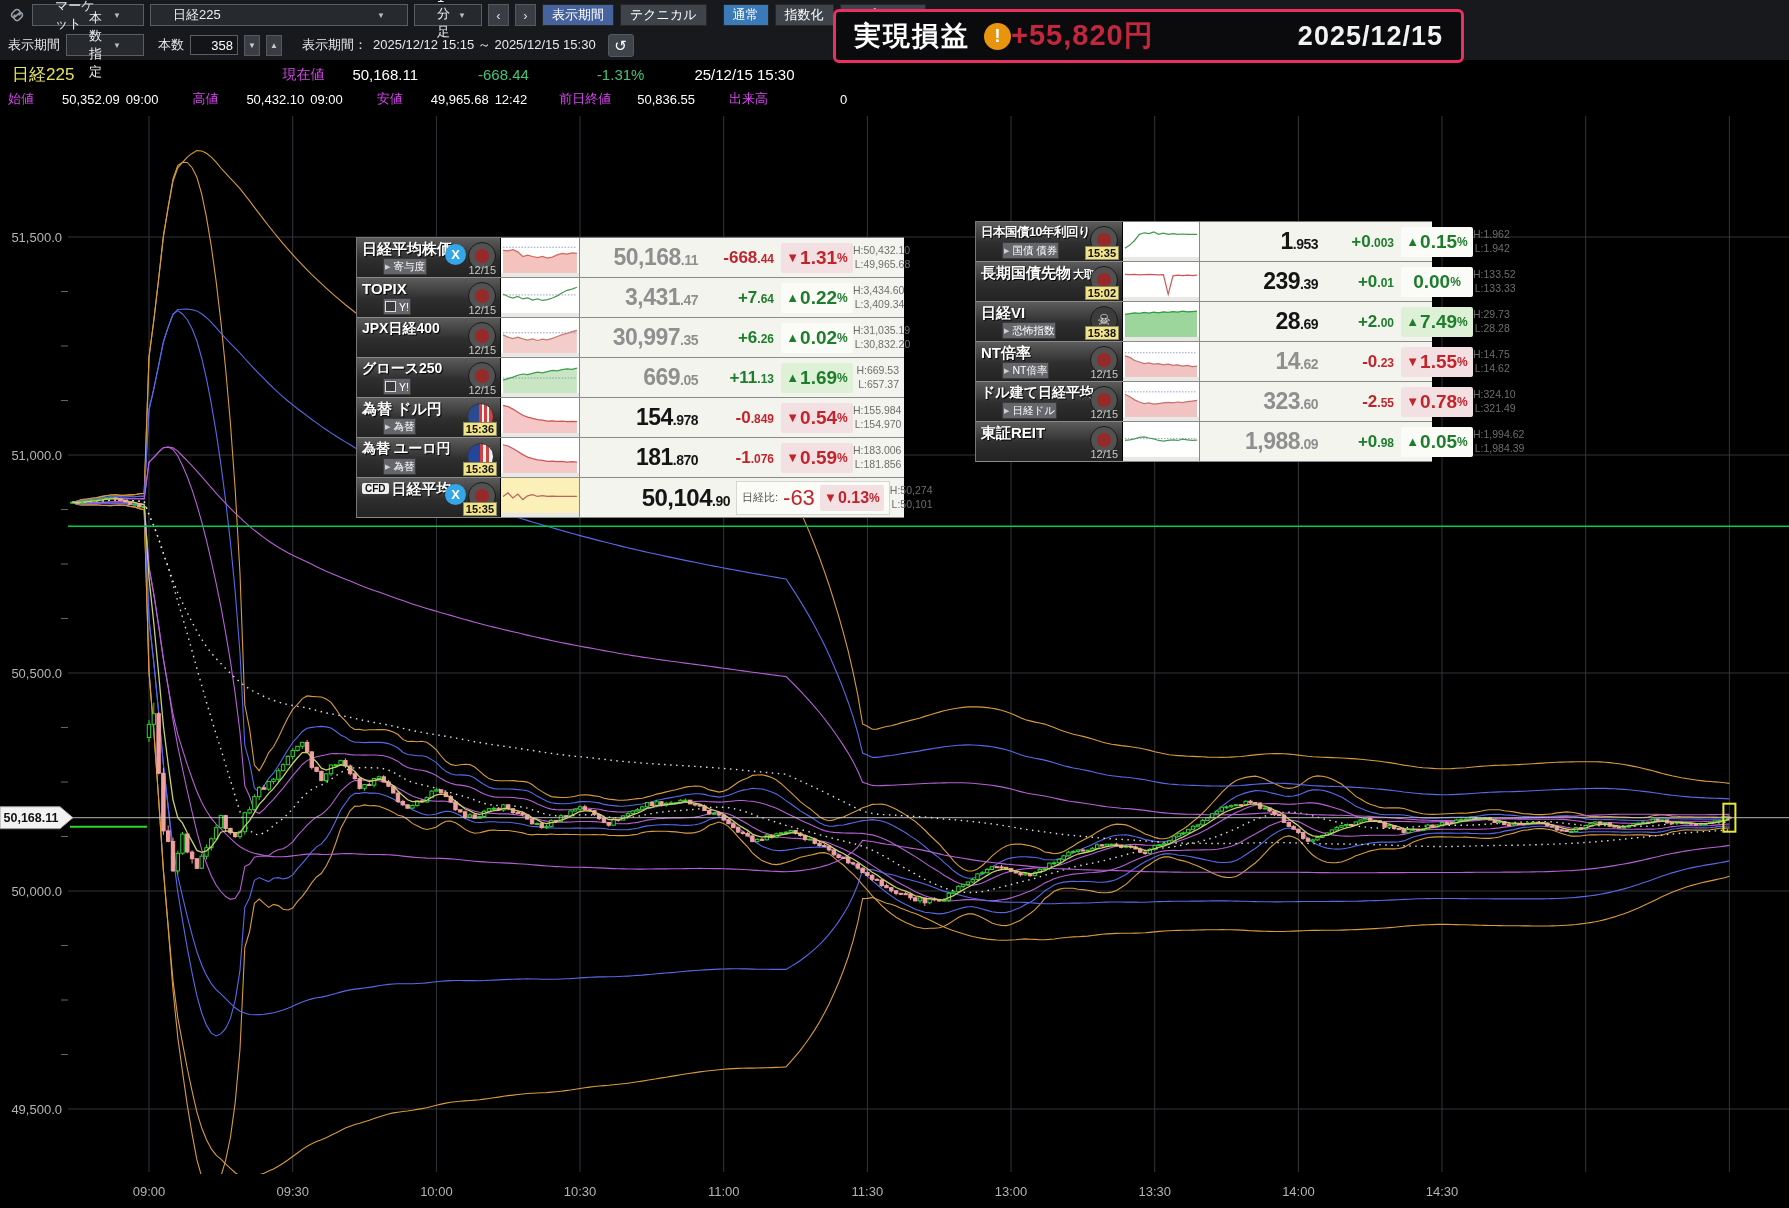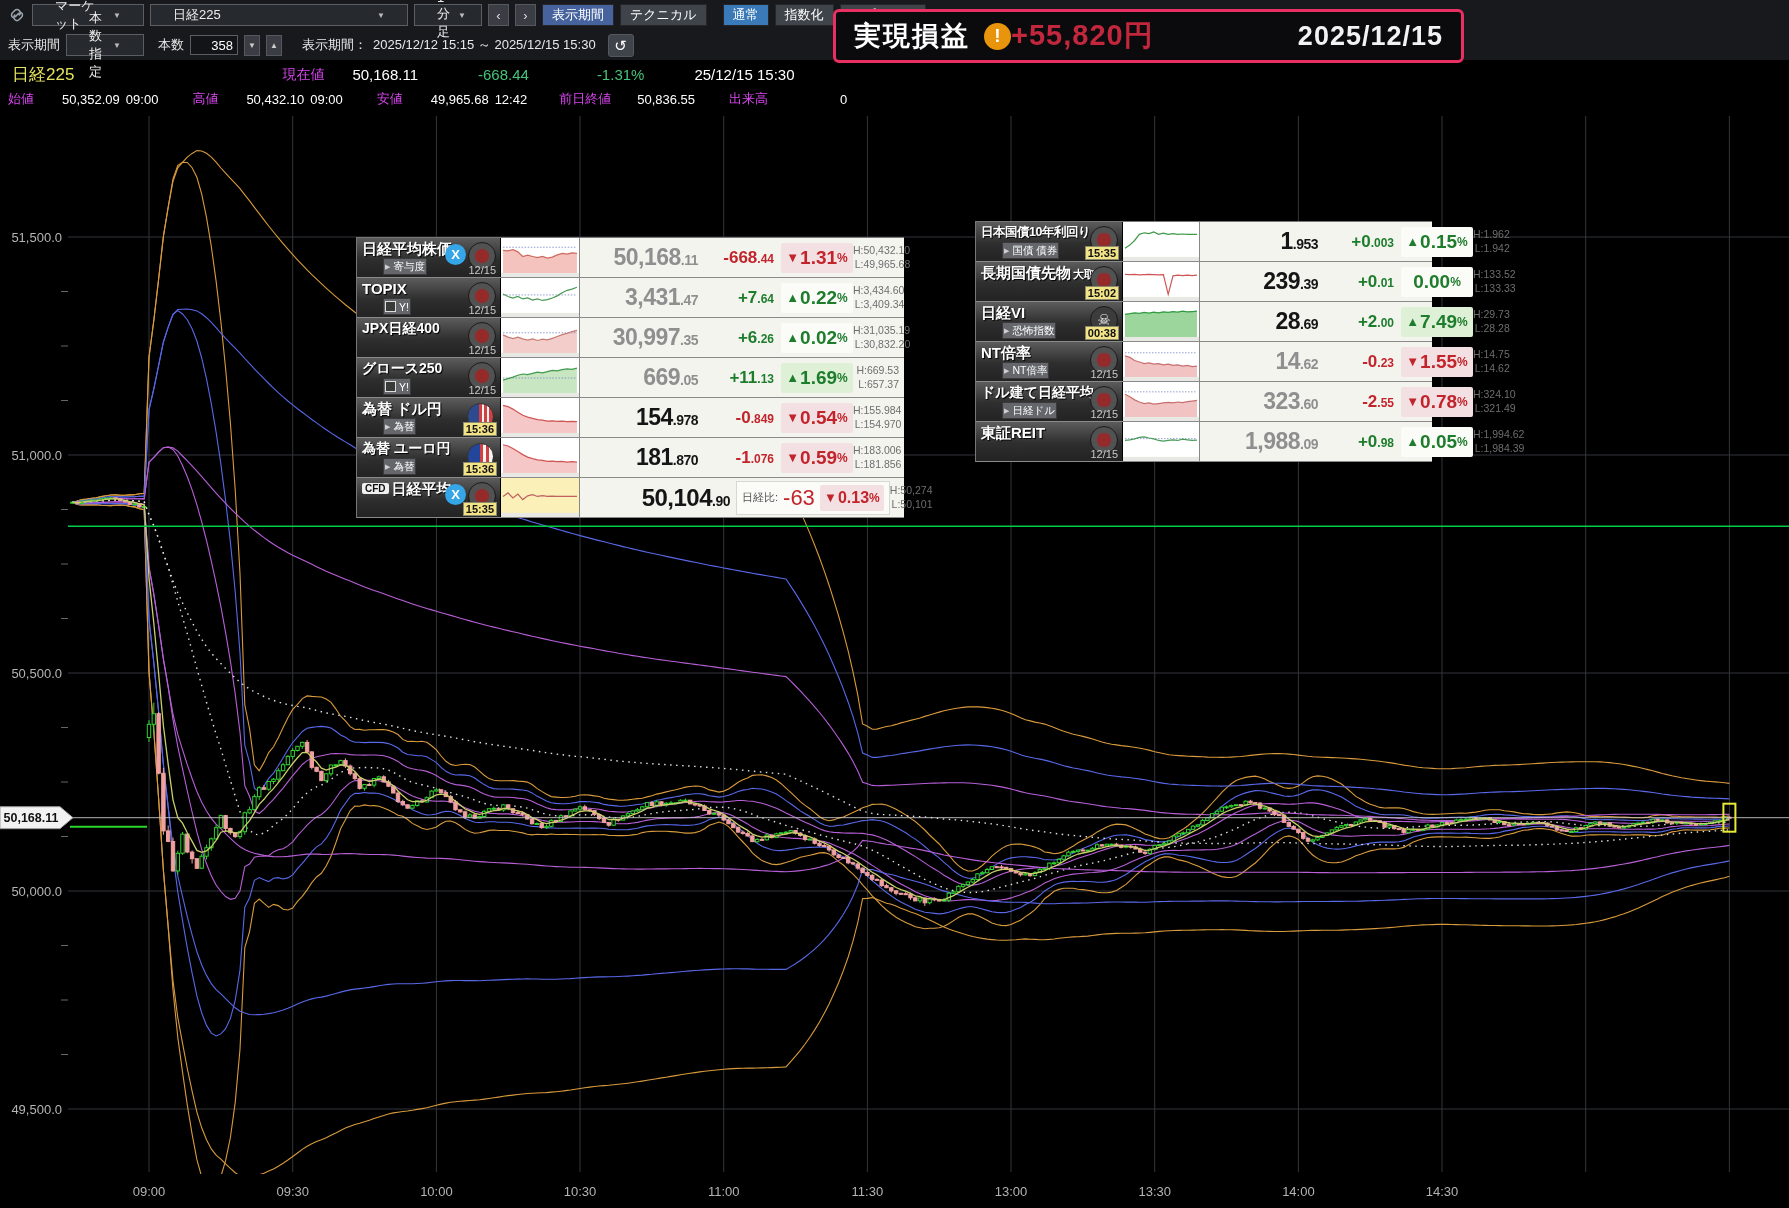--- a/index.html
+++ b/index.html
@@ -1208,21 +1208,21 @@
           <div>H:133.52</div>
           <div>L:133.33</div>
         </div>
       </div>
     </div>
     <div class="wrow">
       <div class="wname">
         <div class="nametxt">日経VI</div>
         <span class="ic-skull">☠</span>
         <span class="subbadge"><span class="tri">▶</span>恐怖指数</span>
-        <span class="time-badge">00:38</span>
+        <span class="time-badge">15:38</span>
       </div>
       <div class="wthumb">
         <svg viewBox="0 0 76 38" preserveAspectRatio="none">
           <rect x="0" y="0" width="76" height="38" fill="#ffffff"></rect>
           <rect x="0" y="34" width="76" height="4" fill="#e8e8e4"></rect>
           <polygon points="2.0,12.0 6.8,11.4 11.6,10.5 16.4,11.1 21.2,10.2 26.0,10.8 30.8,9.9 35.6,10.5 40.4,9.6 45.2,10.2 50.0,9.3 54.8,9.9 59.6,9.0 64.4,9.6 69.2,9.3 74.0,9.0 74,34 2,34" fill="#8ccf8c" opacity="0.85"></polygon>
           <polyline points="2.0,12.0 6.8,11.4 11.6,10.5 16.4,11.1 21.2,10.2 26.0,10.8 30.8,9.9 35.6,10.5 40.4,9.6 45.2,10.2 50.0,9.3 54.8,9.9 59.6,9.0 64.4,9.6 69.2,9.3 74.0,9.0" fill="none" stroke="#2f9a3f" stroke-width="1.2"></polyline>
         </svg>
       </div>
       <div class="wvals">

